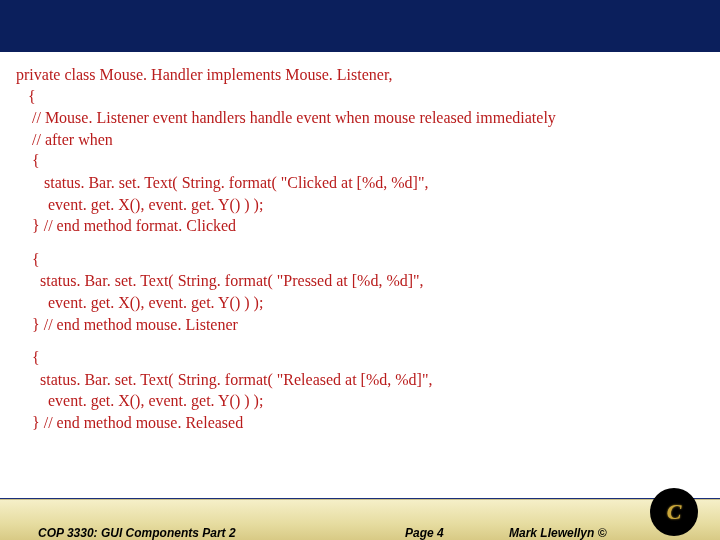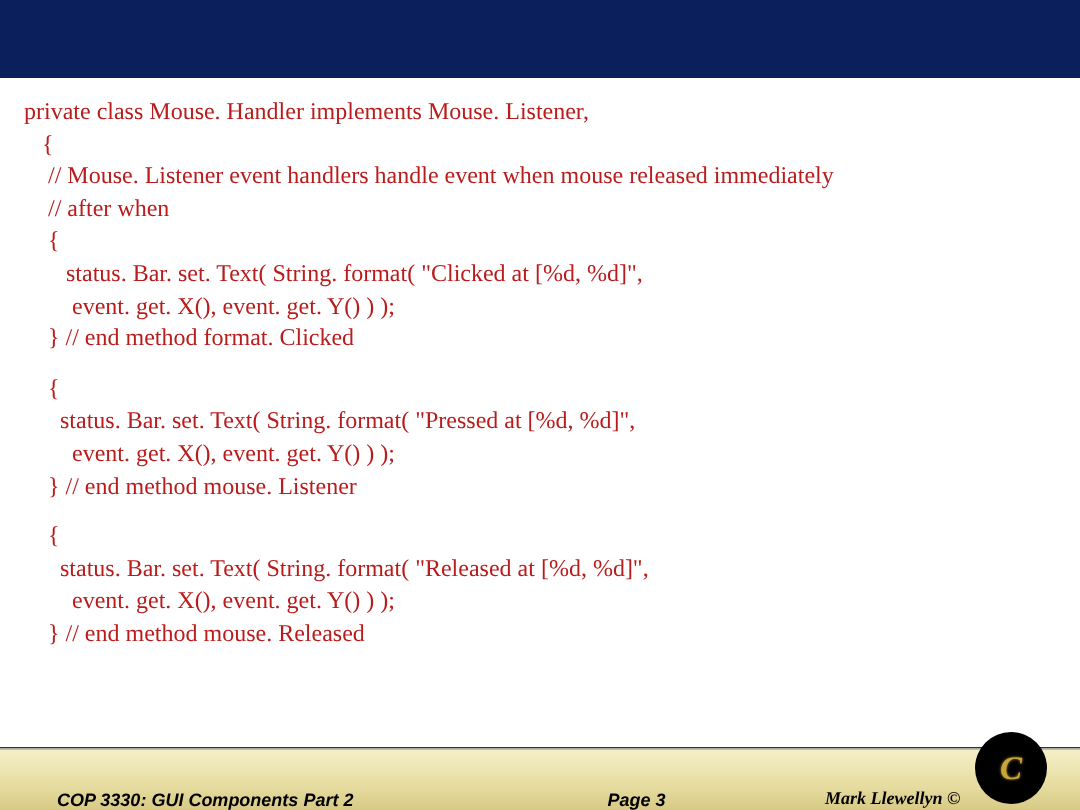--- a/index.html
+++ b/index.html
@@ -51,22 +51,21 @@
   .footer .course {
     flex: 0 0 auto;
     padding-left: 38px;
   }
   .footer .page {
     position: absolute;
     left: 405px;
   }
   .footer .author {
     position: absolute;
-    left: 550px;
-    font-family: Liberation Serif, serif;
+    left: 509px;
   }
   .logo {
     position: absolute;
     right: 22px;
     bottom: 4px;
     width: 48px;
     height: 48px;
     border-radius: 50%;
     background: #000;
     display: flex;
@@ -109,19 +108,19 @@
     <div class="code-line">      status. Bar. set. Text( String. format( "Released at [%d, %d]",</div>
     <div class="code-line">        event. get. X(), event. get. Y() ) );</div>
     <div class="code-line">    } // end method mouse. Released</div>
   </div>
 </div>
 
 <div class="footer-wrap">
   <div class="footer-line-top"></div>
   <div class="footer">
     <span class="course">COP 3330: GUI Components Part 2</span>
-    <span class="page">Page 3</span>
+    <span class="page">Page 4</span>
     <span class="author">Mark Llewellyn ©</span>
     <div class="logo">
       <span class="logo-inner">C</span>
     </div>
   </div>
 </div>
 
 </body></html>

